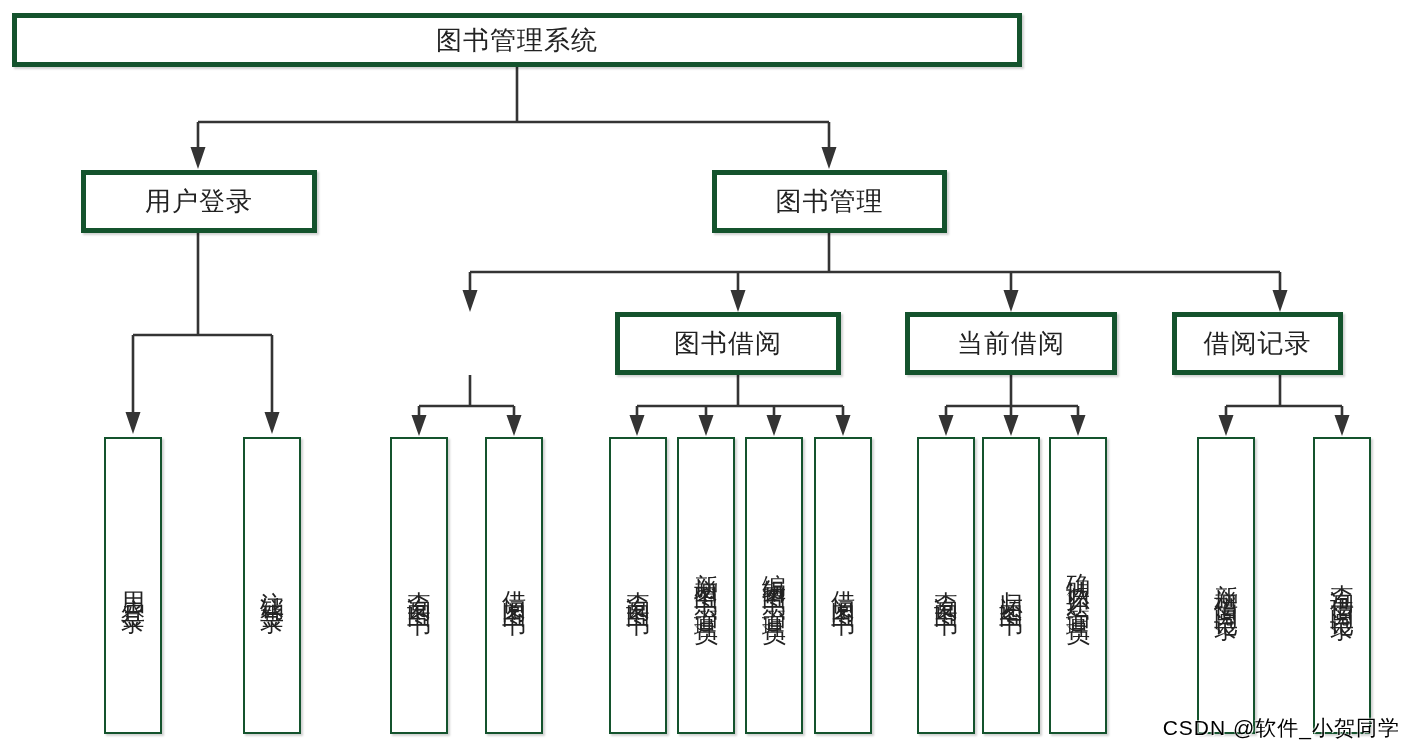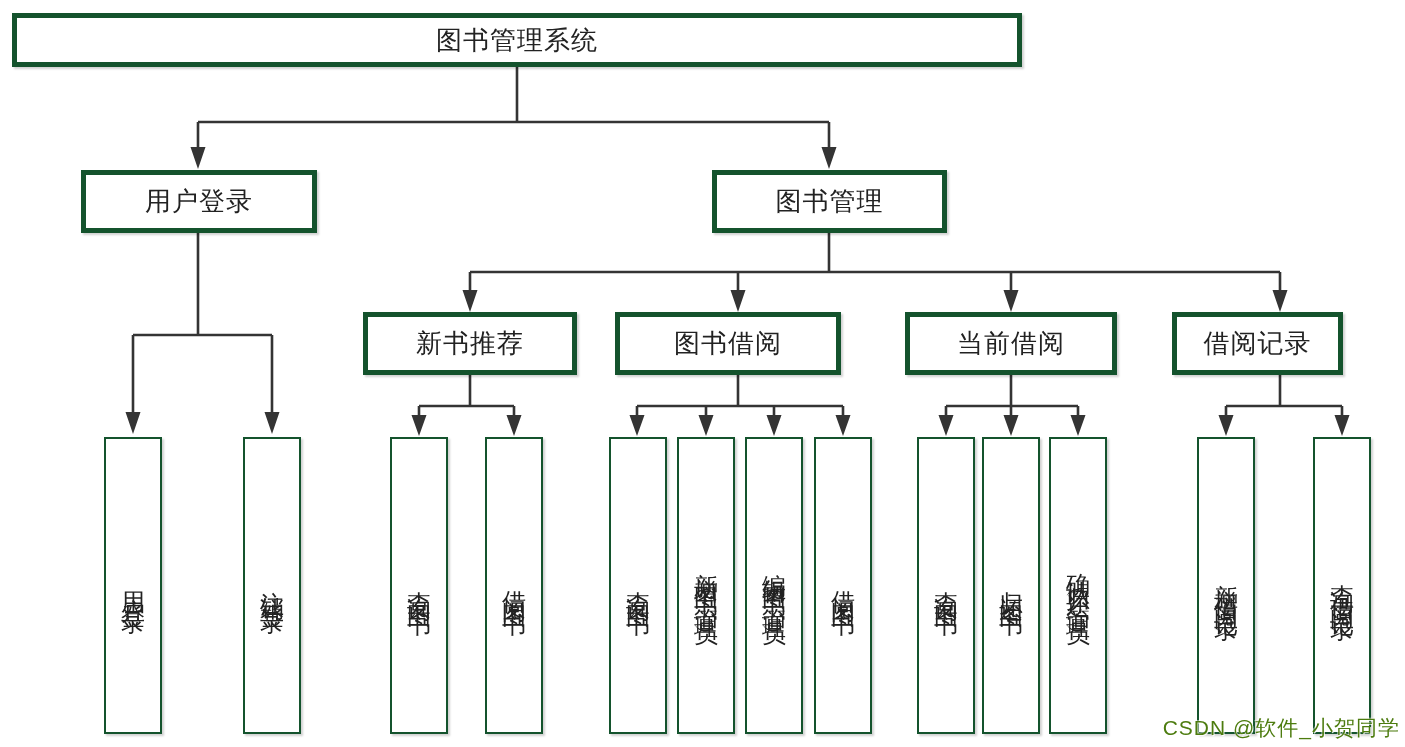--- a/index.html
+++ b/index.html
@@ -29,21 +29,21 @@
     font-size:24px;
     letter-spacing:7px;
     color:#222222;
     line-height:1;
   }
   .watermark{
     position:absolute;
     right:5px;top:714px;
     z-index:5;
     font-size:21px;
-    color:#4d7c0f;
+    color:#000000;
     text-shadow:1px 1px 0 rgba(255,255,255,0.85), -1px -1px 0 rgba(255,255,255,0.5);
     letter-spacing:1px;
     white-space:nowrap;
   }
 </style>
 </head>
 <body>
 
 <div class="stage">
 
@@ -66,21 +66,20 @@
          M938.5 415 L953.5 415 L946 436 Z M1003.5 415 L1018.5 415 L1011 436 Z
          M1070.5 415 L1085.5 415 L1078 436 Z
          M1218.5 415 L1233.5 415 L1226 436 Z M1334.5 415 L1349.5 415 L1342 436 Z" fill="#343434" stroke="none"></path>
   </svg>
 
   <div class="box hbox" style="left:12px;top:13px;width:1010px;height:54px">图书管理系统</div>
 
   <div class="box hbox" style="left:81px;top:170px;width:236px;height:63px">用户登录</div>
   <div class="box hbox" style="left:712px;top:170px;width:235px;height:63px">图书管理</div>
 
-  <div class="box hbox" style="left:363px;top:312px;width:214px;height:63px">新书推荐</div>
   <div class="box hbox" style="left:615px;top:312px;width:226px;height:63px">图书借阅</div>
   <div class="box hbox" style="left:905px;top:312px;width:212px;height:63px">当前借阅</div>
   <div class="box hbox" style="left:1172px;top:312px;width:171px;height:63px">借阅记录</div>
 
   <div class="box vbox" style="left:104px;top:437px;width:58px;height:297px">
     <span class="vtext">用户登录</span>
   </div>
   <div class="box vbox" style="left:243px;top:437px;width:58px;height:297px">
     <span class="vtext">注销登录</span>
   </div>

